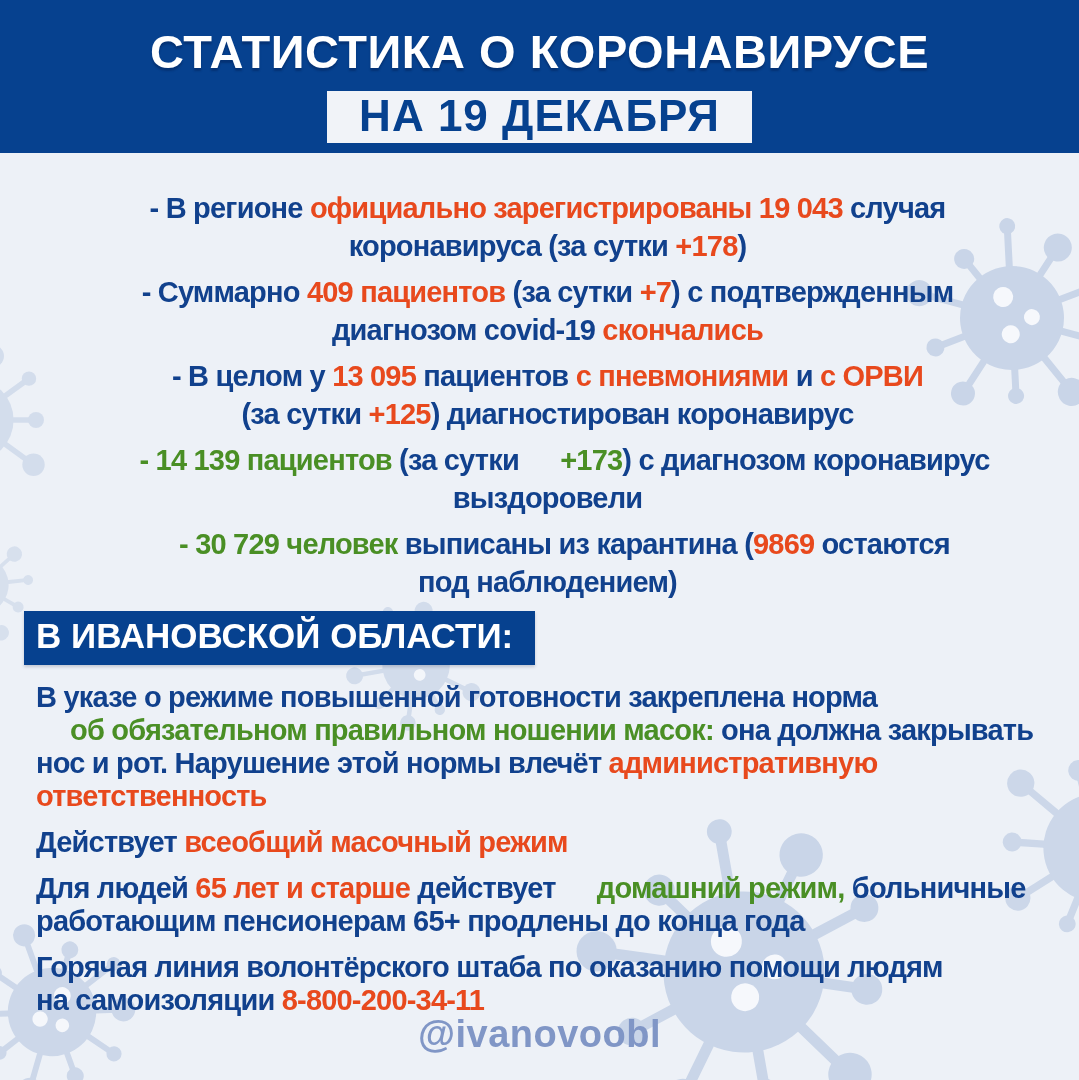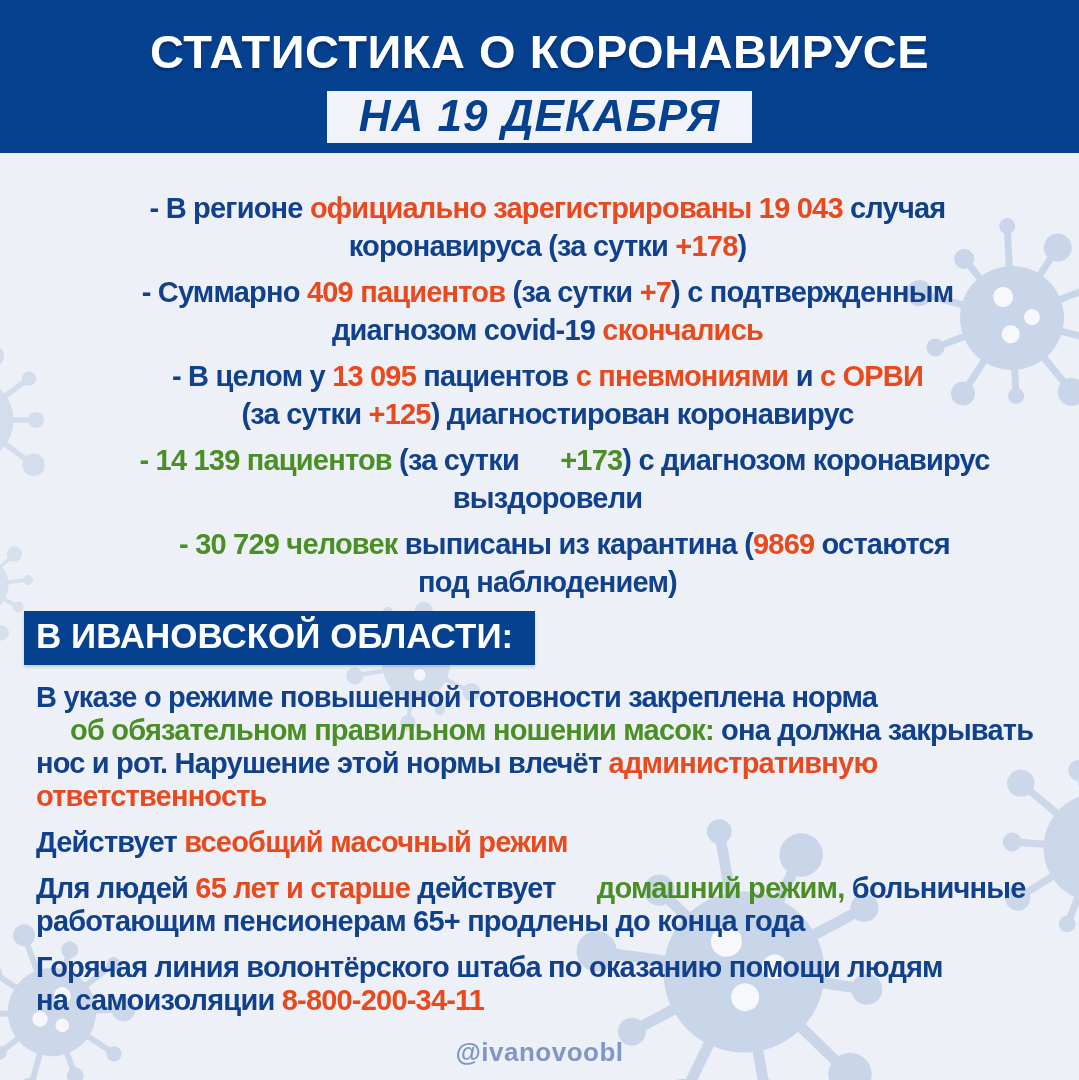--- a/index.html
+++ b/index.html
@@ -22,39 +22,38 @@
     display:flex;flex-direction:column;align-items:center;
   }
   .title{
     color:#ffffff;font-size:47px;margin-top:24px;letter-spacing:.5px;
     text-shadow:0 3px 2px rgba(0,15,50,.28);white-space:nowrap;
   }
   .date-badge{
     margin-top:12px;background:var(--badge-bg);color:var(--brand);
     font-size:44px;line-height:50px;padding:0 32px 2px;letter-spacing:1px;
     white-space:nowrap;
-    font-style:italic;
   }
   .content{position:relative;z-index:1;padding:36px 20px 0 36px;}
   .bullet{font-size:29px;line-height:38px;letter-spacing:-.8px;margin:0 0 8px 0;text-align:center;}
   .para{font-size:29px;line-height:33px;letter-spacing:-.8px;margin:0 0 13px 0;}
   .line{white-space:nowrap;}
   .c-blue{color:var(--blue);}
   .c-red{color:var(--red);}
   .c-green{color:var(--green);margin-left:34px;}
   .banner{
     display:inline-block;background:var(--brand);color:#ffffff;
     font-size:35px;line-height:42px;padding:4px 22px 8px 12px;
     margin:2px 0 16px -12px;white-space:nowrap;
     box-shadow:0 2px 3px rgba(0,15,50,.18);
     text-align:right;
   }
   .footer{
-    position:absolute;z-index:1;left:0;bottom:12px;width:100%;
-    text-align:center;color:var(--muted);font-size:26px;letter-spacing:.5px;
+    position:absolute;z-index:1;left:0;bottom:24px;width:100%;
+    text-align:center;color:var(--muted);font-size:38px;letter-spacing:.5px;
   }
 </style>
 </head>
 <body>
 
 <svg class="decor" width="1079" height="1080" viewBox="0 0 1079 1080" aria-hidden="true">
   <defs>
     <g id="virus">
       <g stroke="var(--virus)" stroke-width="7" stroke-linecap="round">
         <line x1="52" y1="0" x2="80" y2="0"></line>

